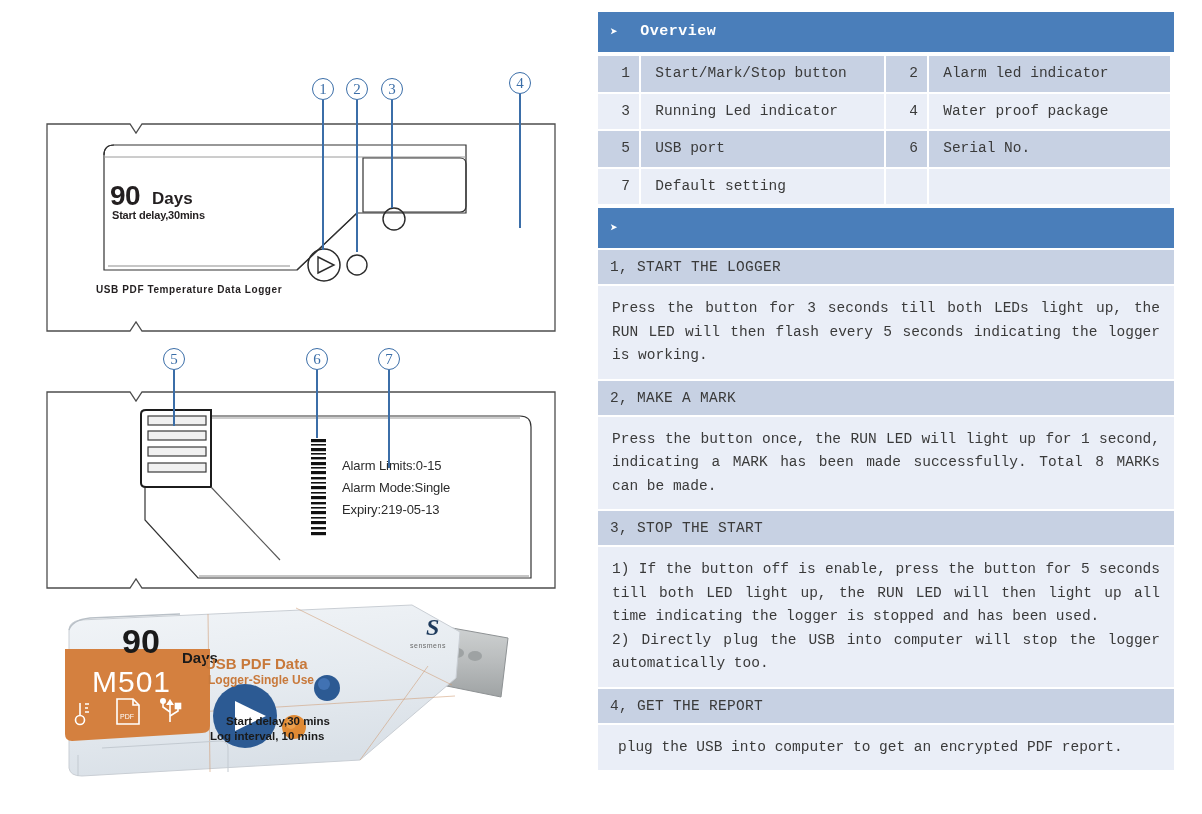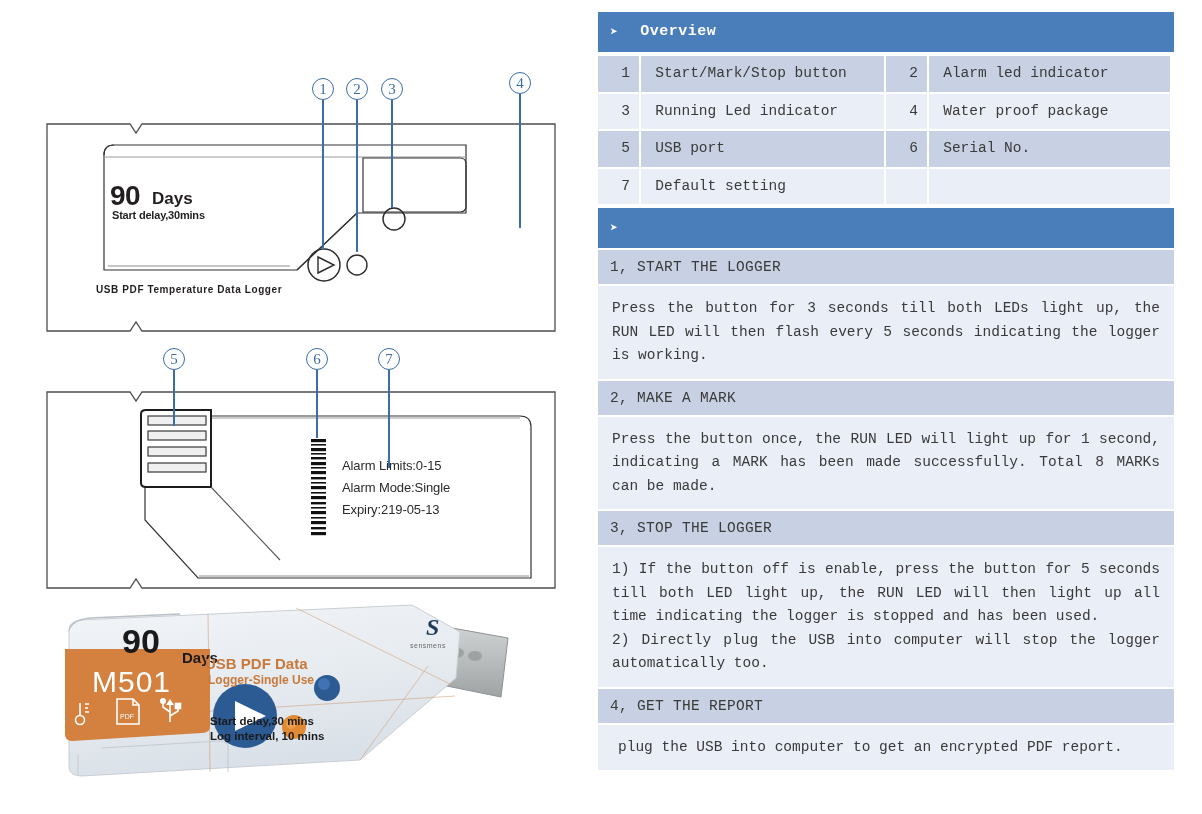--- a/index.html
+++ b/index.html
@@ -287,21 +287,21 @@
           </g>
         </g>
       </svg>
 
       
       <div class="dev-text" style="left:62px; top:22px; font-size:34px; font-weight:bold; color:#1a1a1a;">90</div>
       <div class="dev-text" style="left:122px; top:49px; font-size:15px; font-weight:bold; color:#1a1a1a;">Days</div>
       <div class="dev-text" style="left:32px; top:65px; font-size:30px; font-weight:400; color:#ffffff; letter-spacing:1px;">M501</div>
       <div class="dev-text" style="left:145px; top:55px; font-size:15px; font-weight:bold; color:#c8793b;">USB PDF Data</div>
       <div class="dev-text" style="left:148px; top:73px; font-size:12px; font-weight:bold; color:#c8793b;">Logger-Single Use</div>
-      <div class="dev-text" style="left:150px; top:115px; font-size:11.5px; font-weight:bold; color:#1a1a1a;">Start delay,30 mins</div>
+      <div class="dev-text" style="left:150px; top:115px; font-size:11.5px; font-weight:bold; color:#1a1a1a;padding-left:16px;">Start delay,30 mins</div>
       <div class="dev-text" style="left:150px; top:130px; font-size:11.5px; font-weight:bold; color:#1a1a1a;">Log interval, 10 mins</div>
     </div>
 
   </div>
 
   <div id="right-panel">
 
     <div class="sec-header">
       <span class="arrow">➤</span>
       <span>Overview</span>
@@ -339,21 +339,21 @@
     <div class="sec-header" style="margin-top:2px;">
       <span class="arrow">➤</span>
     </div>
 
     <div class="guide-title">1, START THE LOGGER</div>
     <div class="guide-body">Press the button for 3 seconds till both LEDs light up, the RUN LED will then flash every 5 seconds indicating the logger is working.</div>
 
     <div class="guide-title">2, MAKE A MARK</div>
     <div class="guide-body">Press the button once, the RUN LED will light up for 1 second, indicating a MARK has been made successfully. Total 8 MARKs can be made.</div>
 
-    <div class="guide-title">3, STOP THE LOGGER</div>
+    <div class="guide-title">3, STOP THE START</div>
     <div class="guide-body">1) If the button off is enable, press the button for 5 seconds till both LED light up, the RUN LED will then light up all time indicating the logger is stopped and has been used.
 2) Directly plug the USB into computer will stop the logger automatically too.</div>
 
     <div class="guide-title">4, GET THE REPORT</div>
     <div class="guide-body ind"> plug the USB into computer to get an encrypted PDF report.</div>
 
   </div>
 
 </div>
 

